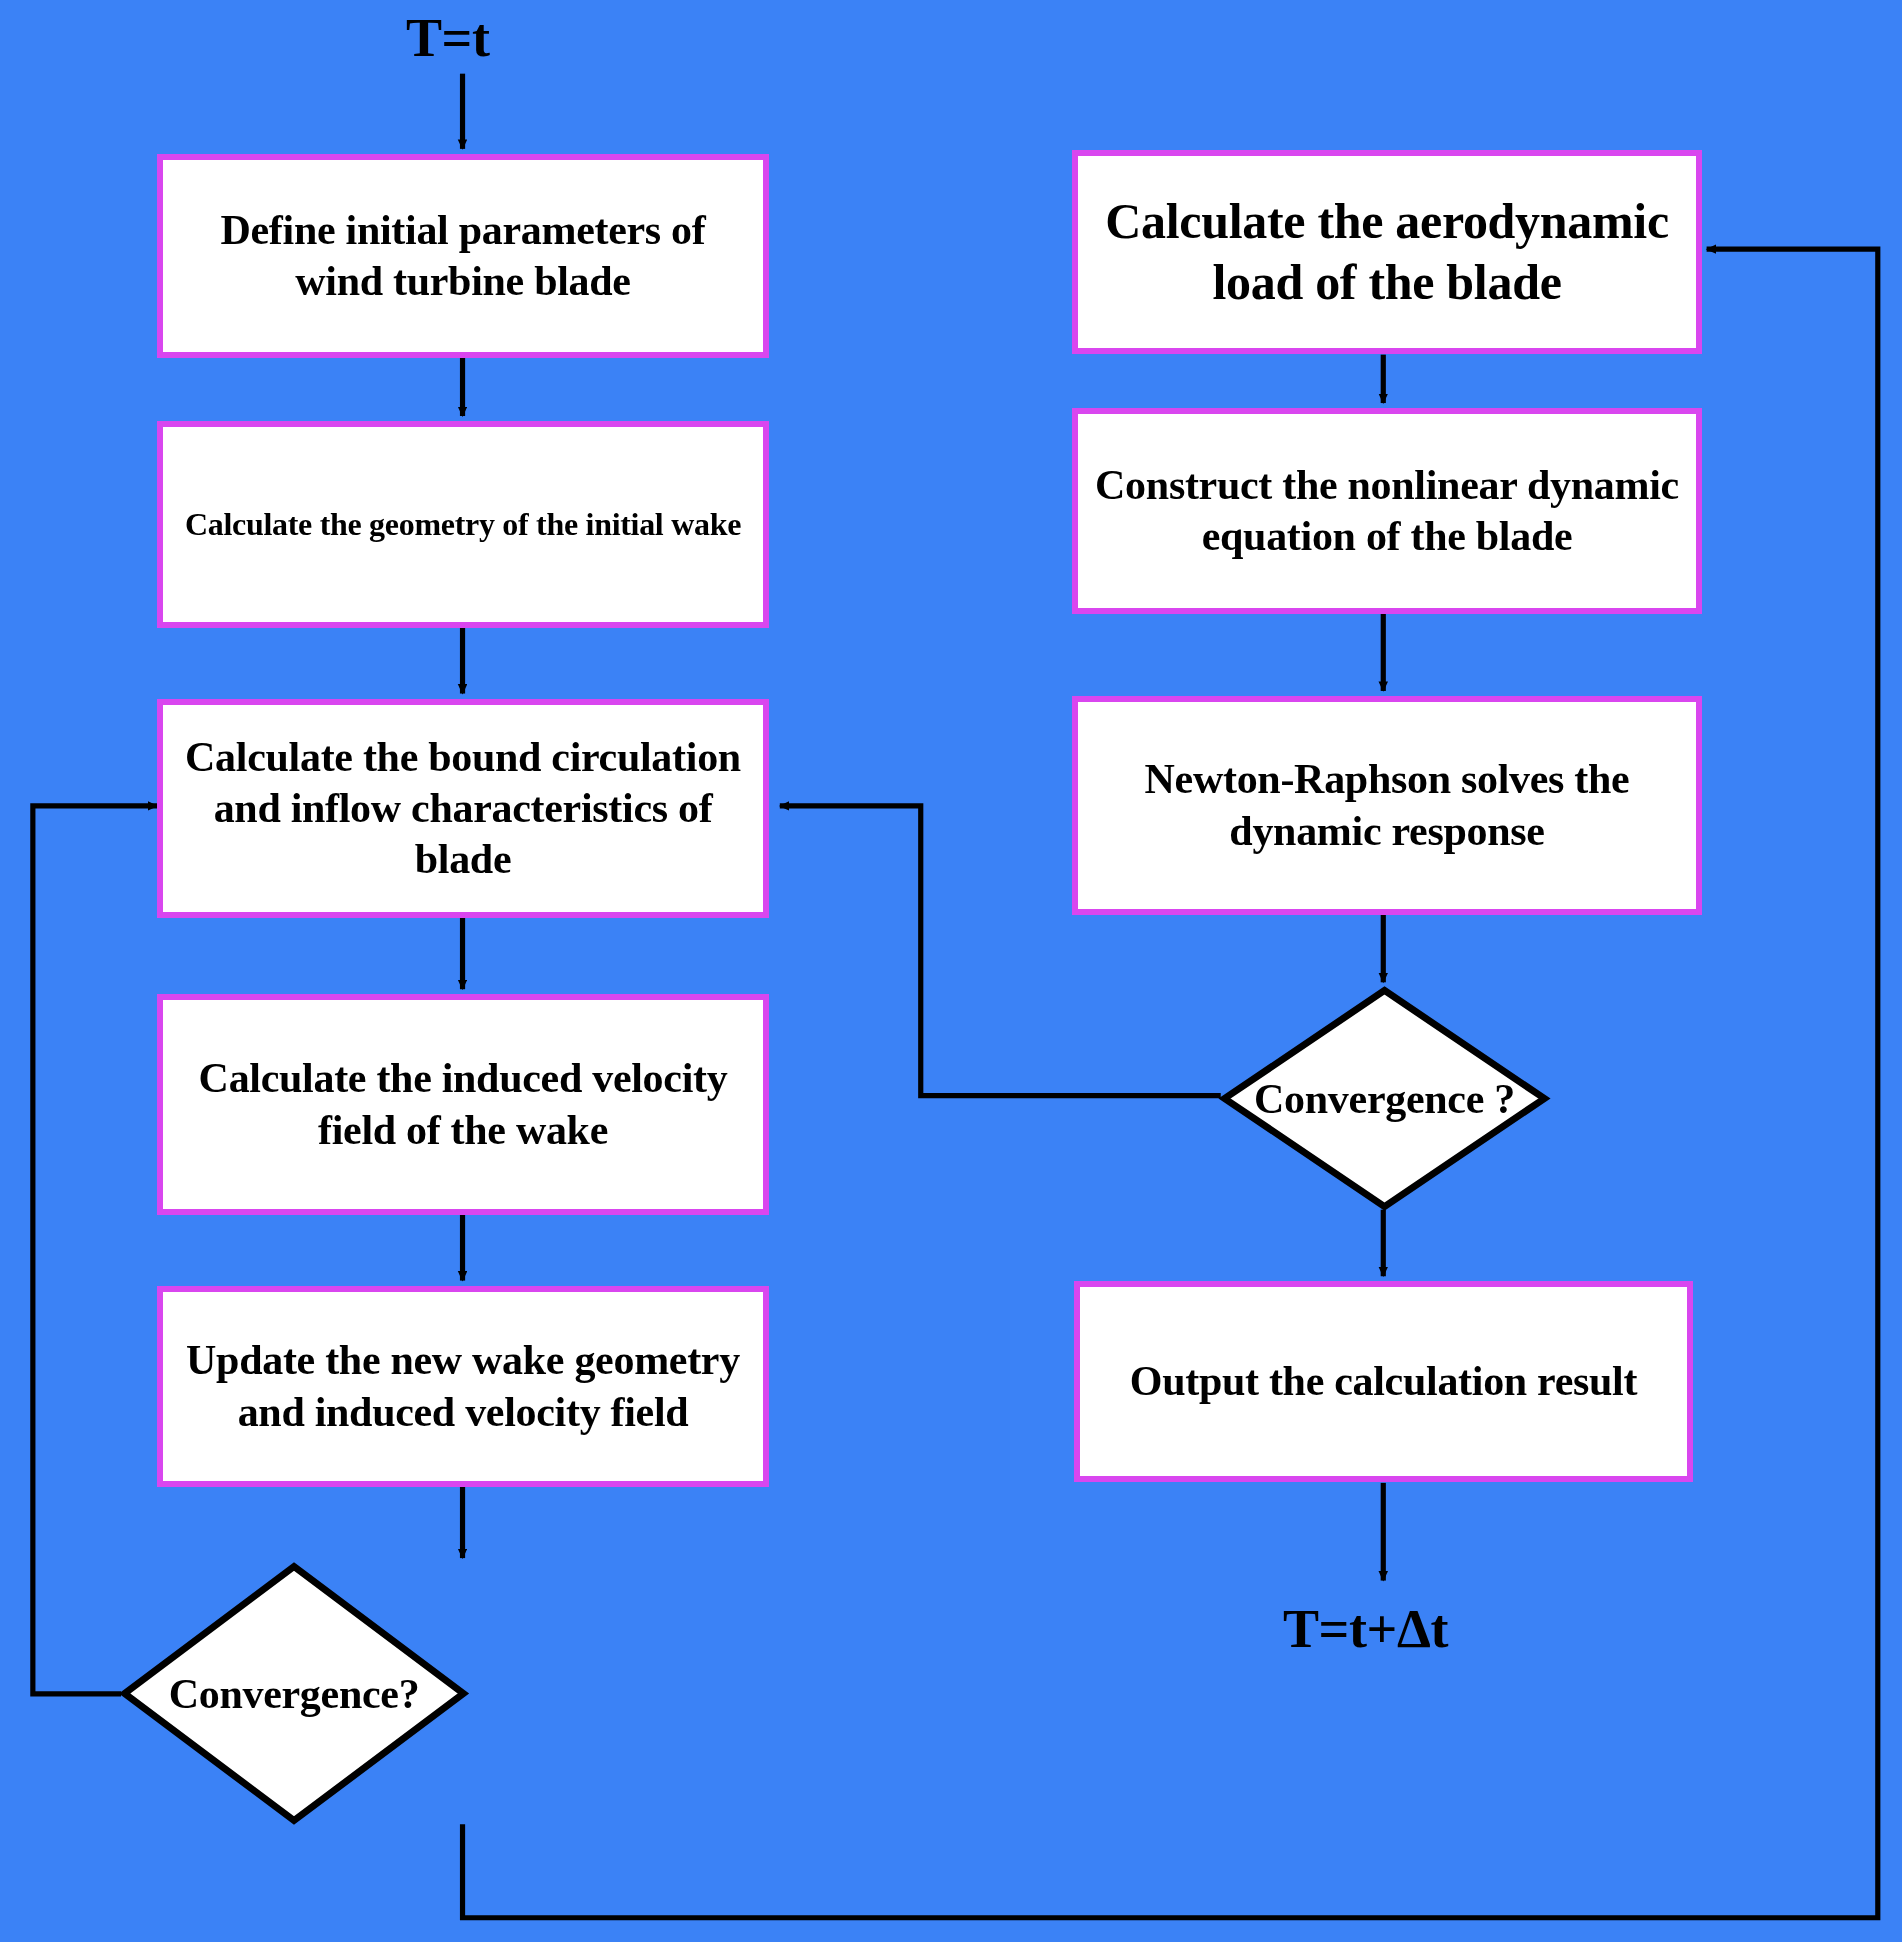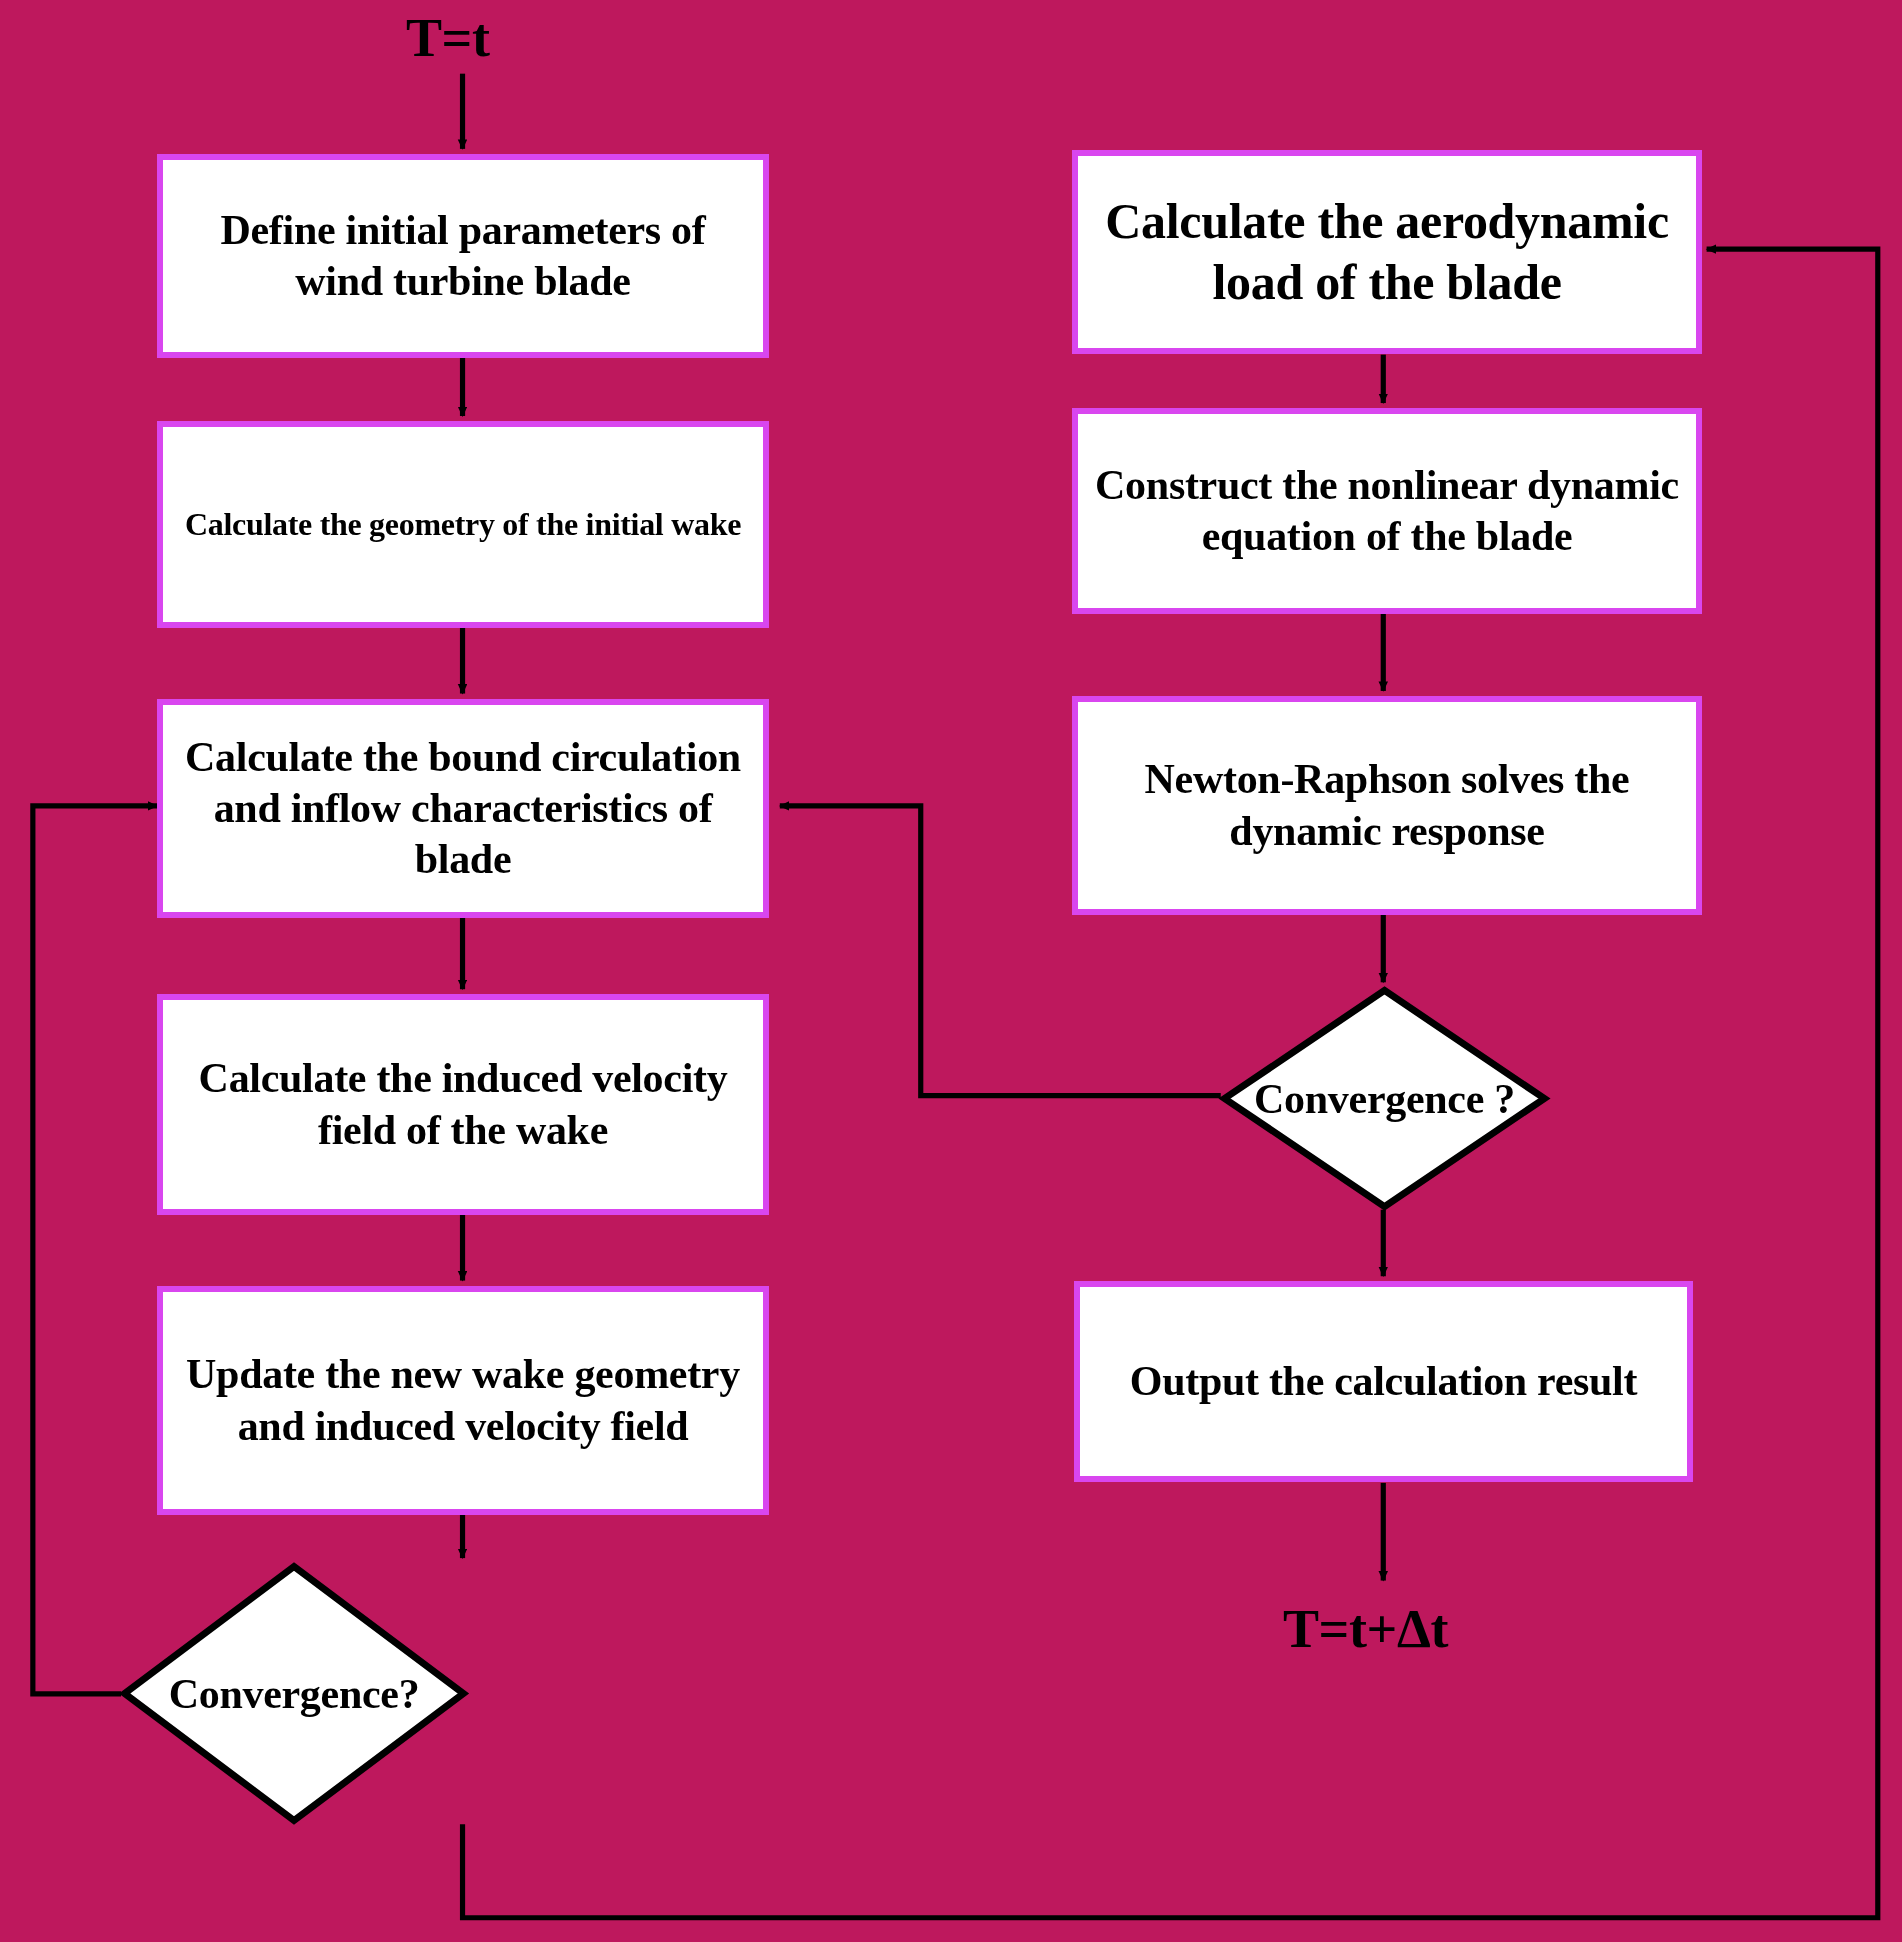--- a/index.html
+++ b/index.html
@@ -1,19 +1,19 @@
 <!DOCTYPE html>
 <html style="font-size:14px"><head>
 <meta charset="utf-8">
 <style>
   html,body{margin:0;padding:0;background:#ffffff;}
   #root{
     position:relative;
     width:1902px;height:1943px;
-    background:#be185d;
+    background:#3b82f6;
     overflow:hidden;
     font-family:"Liberation Serif","DejaVu Serif",serif;
   }
   .node{
     position:absolute;
     box-sizing:border-box;
     display:flex;
     align-items:center;
     justify-content:center;
     text-align:center;
@@ -101,21 +101,21 @@
   </div>
 
   <div class="node proc" style="left:157px;top:699px;width:612px;height:219px;font-size:42px;">
     <span class="txt">Calculate the bound circulation and inflow characteristics of blade</span>
   </div>
 
   <div class="node proc" style="left:157px;top:994px;width:612px;height:221px;font-size:42px;">
     <span class="txt">Calculate the induced velocity field of the wake</span>
   </div>
 
-  <div class="node proc" style="left:157px;top:1286px;width:612px;height:229px;font-size:42px;">
+  <div class="node proc" style="left:157px;top:1286px;width:612px;height:201px;font-size:42px;">
     <span class="txt">Update the new wake geometry and induced velocity field</span>
   </div>
 
   <div class="diamond-wrap" style="left:121px;top:1563px;width:346px;height:261px;">
     <svg width="346" height="261" viewBox="0 0 400 302">
       <polygon points="200,4 396,151 200,298 4,151" fill="#ffffff" stroke="#000000" stroke-width="8"></polygon>
     </svg>
     <div class="diamond-label" style="font-size:42px;">Convergence?</div>
   </div>
 

